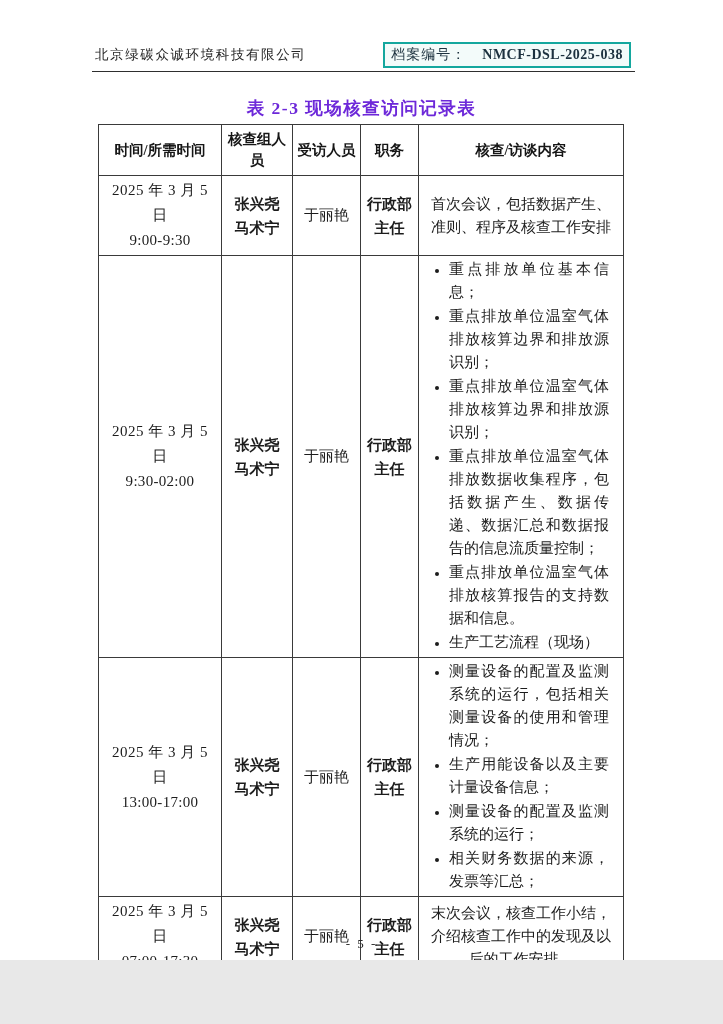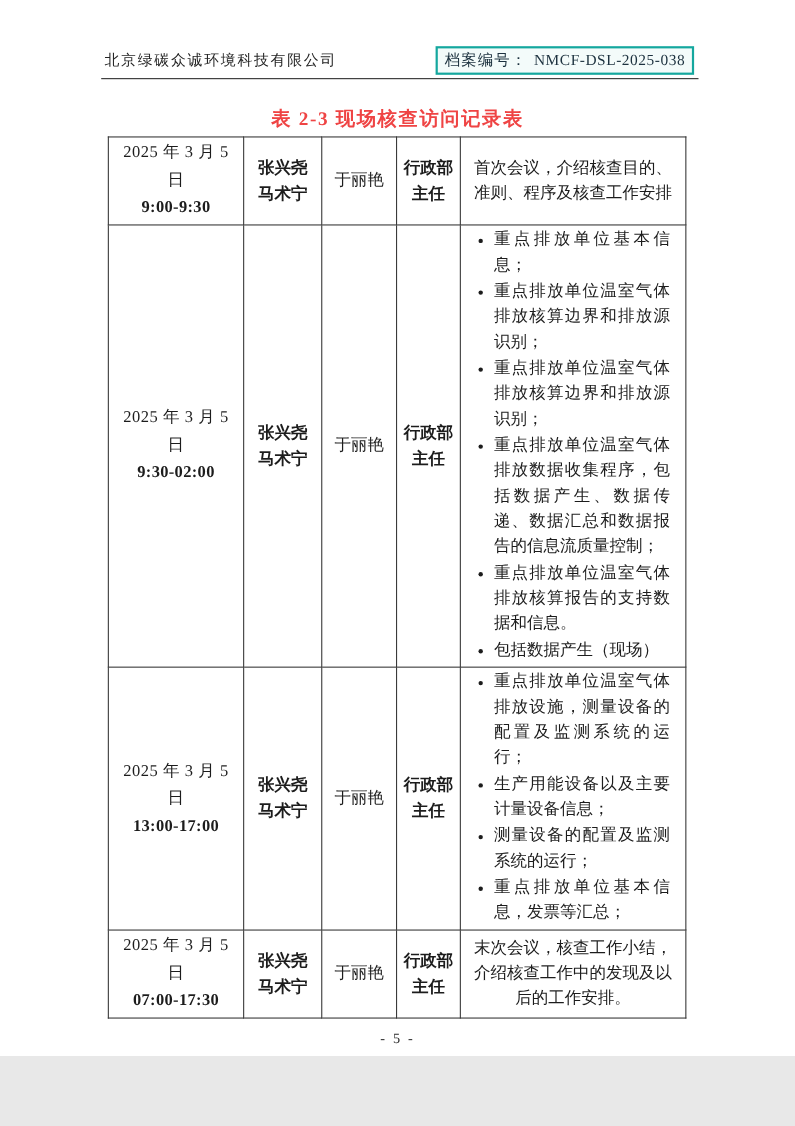--- a/index.html
+++ b/index.html
@@ -8,55 +8,55 @@
     font-family:"Liberation Serif","DejaVu Serif",serif;color:#1c1c1c;
     margin:0 auto;overflow:hidden;
   }
   
   .doc-header{
     position:absolute;top:42px;left:95px;right:92px;
     display:flex;justify-content:space-between;align-items:center;
   }
   .company{font-size:13.5px;letter-spacing:1.6px;color:#252525;}
   .archive{position:relative;font-size:14px;color:#1d2b3a;white-space:nowrap;padding:4px 8px;}
-  .archive .lbl{letter-spacing:1px;margin-right:6px;}
-  .archive .num{font-weight:normal;letter-spacing:0.5px;}
+  .archive .lbl{letter-spacing:1px;margin-right:16px;}
+  .archive .num{font-weight:bold;letter-spacing:0.5px;}
   .highlight-box{
     position:absolute;inset:0;
     border:2.5px solid #14a79e;background:rgba(20,167,158,0.05);
     pointer-events:none;
   }
   .header-rule{
     position:absolute;top:71px;left:92px;right:88px;height:0;
     border-top:1.8px solid #2e2e2e;
   }
   
   .doc-title{
     position:absolute;top:96px;left:0;right:0;text-align:center;
-    font-size:17.5px;font-weight:bold;letter-spacing:1.5px;color:#ef4444;
+    font-size:17.5px;font-weight:bold;letter-spacing:1.5px;color:#6d28d9;
   }
   
   table.rec{
     position:absolute;top:124px;left:98px;width:525px;
     border-collapse:collapse;table-layout:fixed;
   }
   table.rec td,table.rec th{
     border:1.5px solid #3a3a3a;padding:2px 6px;
     font-size:15px;line-height:23px;text-align:center;vertical-align:middle;
     word-break:break-all;
   }
   col.c1{width:123px}col.c2{width:71px}col.c3{width:68px}col.c4{width:58px}col.c5{width:205px}
   tr.r-head th{height:46px;font-size:14.5px;font-weight:bold;line-height:21px;padding:2px 4px;color:#161616;}
   tr.r1 td{height:52px}
   tr.r2 td{height:377px}
   tr.r3 td{height:220px}
   tr.r4 td{height:68px}
   .time-cell div{line-height:25px;}
   .time-date{letter-spacing:0.5px;}
-  .time-range{font-weight:bold;letter-spacing:0.3px;}
+  .time-range{font-weight:normal;letter-spacing:0.3px;}
   .two-line div{line-height:24px;font-weight:bold;}
   td.content{text-align:center;padding:4px 8px;}
   td.content-list{vertical-align:top;text-align:left;padding:7px 4px 4px 8px;}
   td.content-list ul{margin:0;padding-left:24px;list-style:disc;}
   td.content-list li{line-height:23px;text-align:justify;margin:0 18px 1px 0;padding-right:2px;width:160px;}
   td.content-list li::marker{font-size:12px;}
   
   .footer-page{
     position:absolute;top:936px;left:0;right:0;text-align:center;
     font-size:13px;letter-spacing:2px;color:#2a2a2a;
@@ -80,36 +80,43 @@
 
   <table class="rec">
     <colgroup>
         <col class="c1">
         <col class="c2">
         <col class="c3">
         <col class="c4">
         <col class="c5">
       </colgroup>
     <tbody>
+        <tr class="r-head">
+      <th>时间/所需时间</th>
+      <th>核查组人员</th>
+      <th>受访人员</th>
+      <th>职务</th>
+      <th>核查/访谈内容</th>
+    </tr>
 
     <tr class="r1">
       <td class="time-cell">
         <div class="time-date">2025 年 3 月 5 日</div>
         <div class="time-range">9:00-9:30</div>
       </td>
       <td class="two-line">
         <div>张兴尧</div>
         <div>马术宁</div>
       </td>
       <td>于丽艳</td>
       <td class="two-line">
         <div>行政部</div>
         <div>主任</div>
       </td>
-      <td class="content">首次会议，介绍核查目的、准则、程序及核查工作安排</td>
+      <td class="content">首次会议，包括数据产生、准则、程序及核查工作安排</td>
     </tr>
 
     <tr class="r2">
       <td class="time-cell">
         <div class="time-date">2025 年 3 月 5 日</div>
         <div class="time-range">9:30-02:00</div>
       </td>
       <td class="two-line">
         <div>张兴尧</div>
         <div>马术宁</div>
@@ -119,45 +126,45 @@
         <div>行政部</div>
         <div>主任</div>
       </td>
       <td class="content-list">
         <ul>
           <li>重点排放单位基本信息；</li>
           <li>重点排放单位温室气体排放核算边界和排放源识别；</li>
           <li>重点排放单位温室气体排放核算边界和排放源识别；</li>
           <li>重点排放单位温室气体排放数据收集程序，包括数据产生、数据传递、数据汇总和数据报告的信息流质量控制；</li>
           <li>重点排放单位温室气体排放核算报告的支持数据和信息。</li>
-          <li>包括数据产生（现场）</li>
+          <li>生产工艺流程（现场）</li>
         </ul>
       </td>
     </tr>
 
     <tr class="r3">
       <td class="time-cell">
         <div class="time-date">2025 年 3 月 5 日</div>
         <div class="time-range">13:00-17:00</div>
       </td>
       <td class="two-line">
         <div>张兴尧</div>
         <div>马术宁</div>
       </td>
       <td>于丽艳</td>
       <td class="two-line">
         <div>行政部</div>
         <div>主任</div>
       </td>
       <td class="content-list">
         <ul>
-          <li>重点排放单位温室气体排放设施，测量设备的配置及监测系统的运行；</li>
+          <li>测量设备的配置及监测系统的运行，包括相关测量设备的使用和管理情况；</li>
           <li>生产用能设备以及主要计量设备信息；</li>
           <li>测量设备的配置及监测系统的运行；</li>
-          <li>重点排放单位基本信息，发票等汇总；</li>
+          <li>相关财务数据的来源，发票等汇总；</li>
         </ul>
       </td>
     </tr>
 
     <tr class="r4">
       <td class="time-cell">
         <div class="time-date">2025 年 3 月 5 日</div>
         <div class="time-range">07:00-17:30</div>
       </td>
       <td class="two-line">

